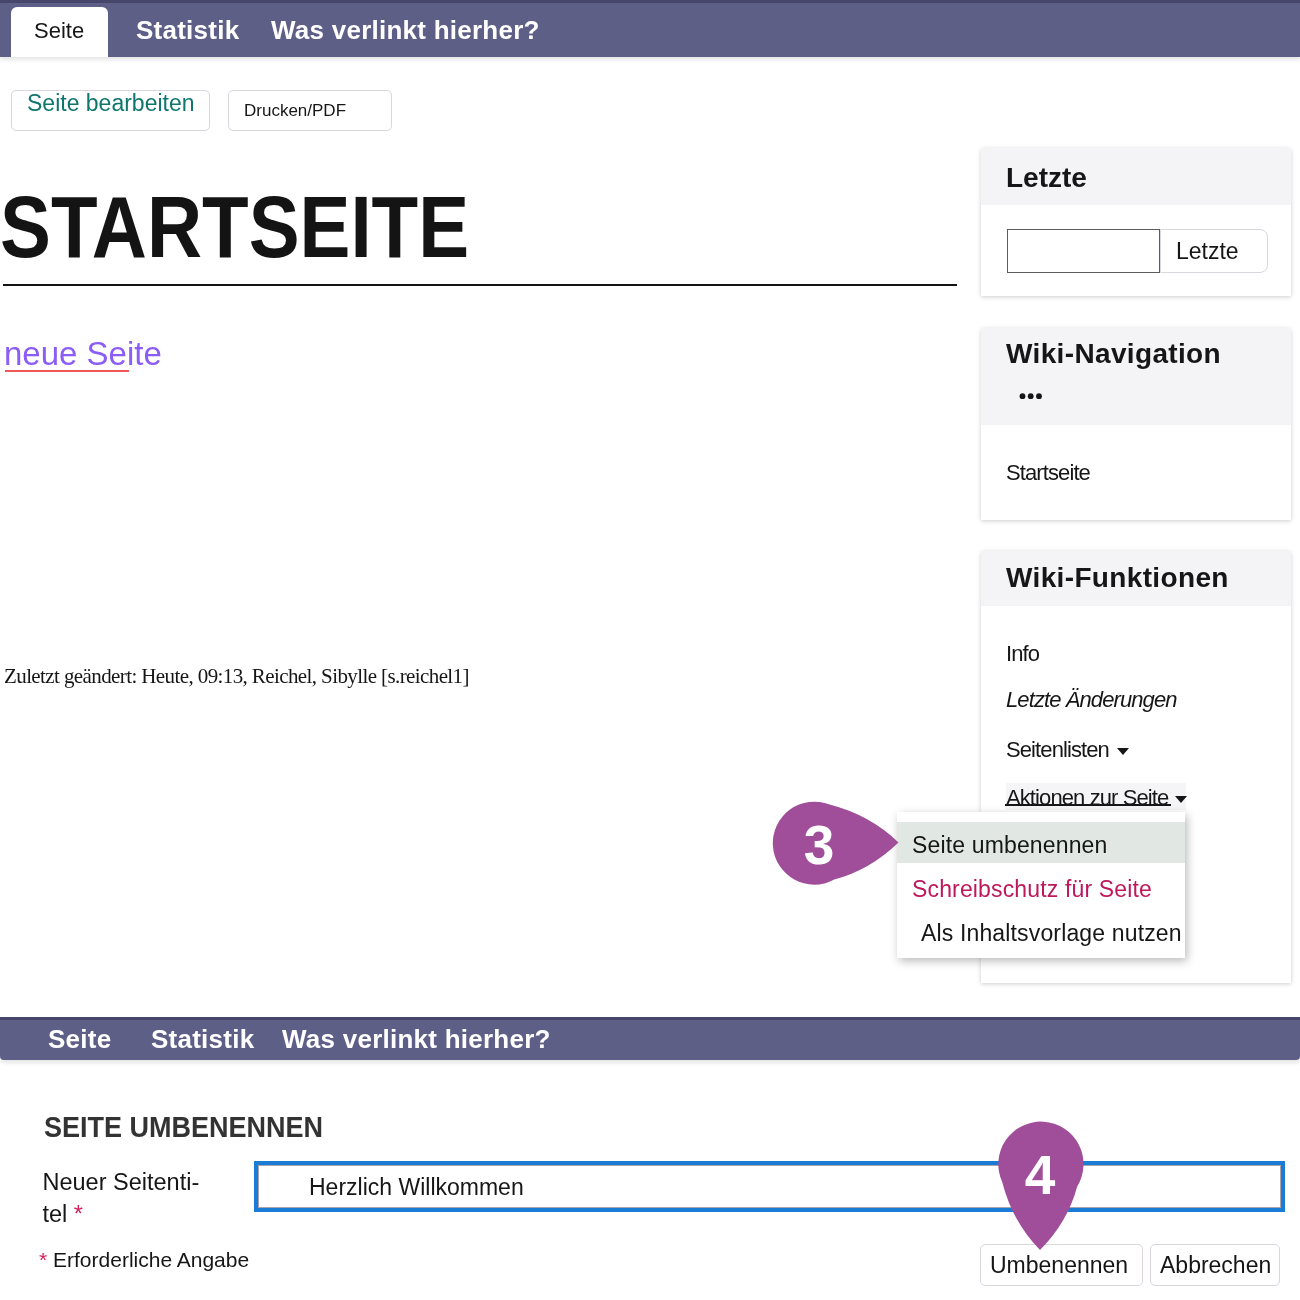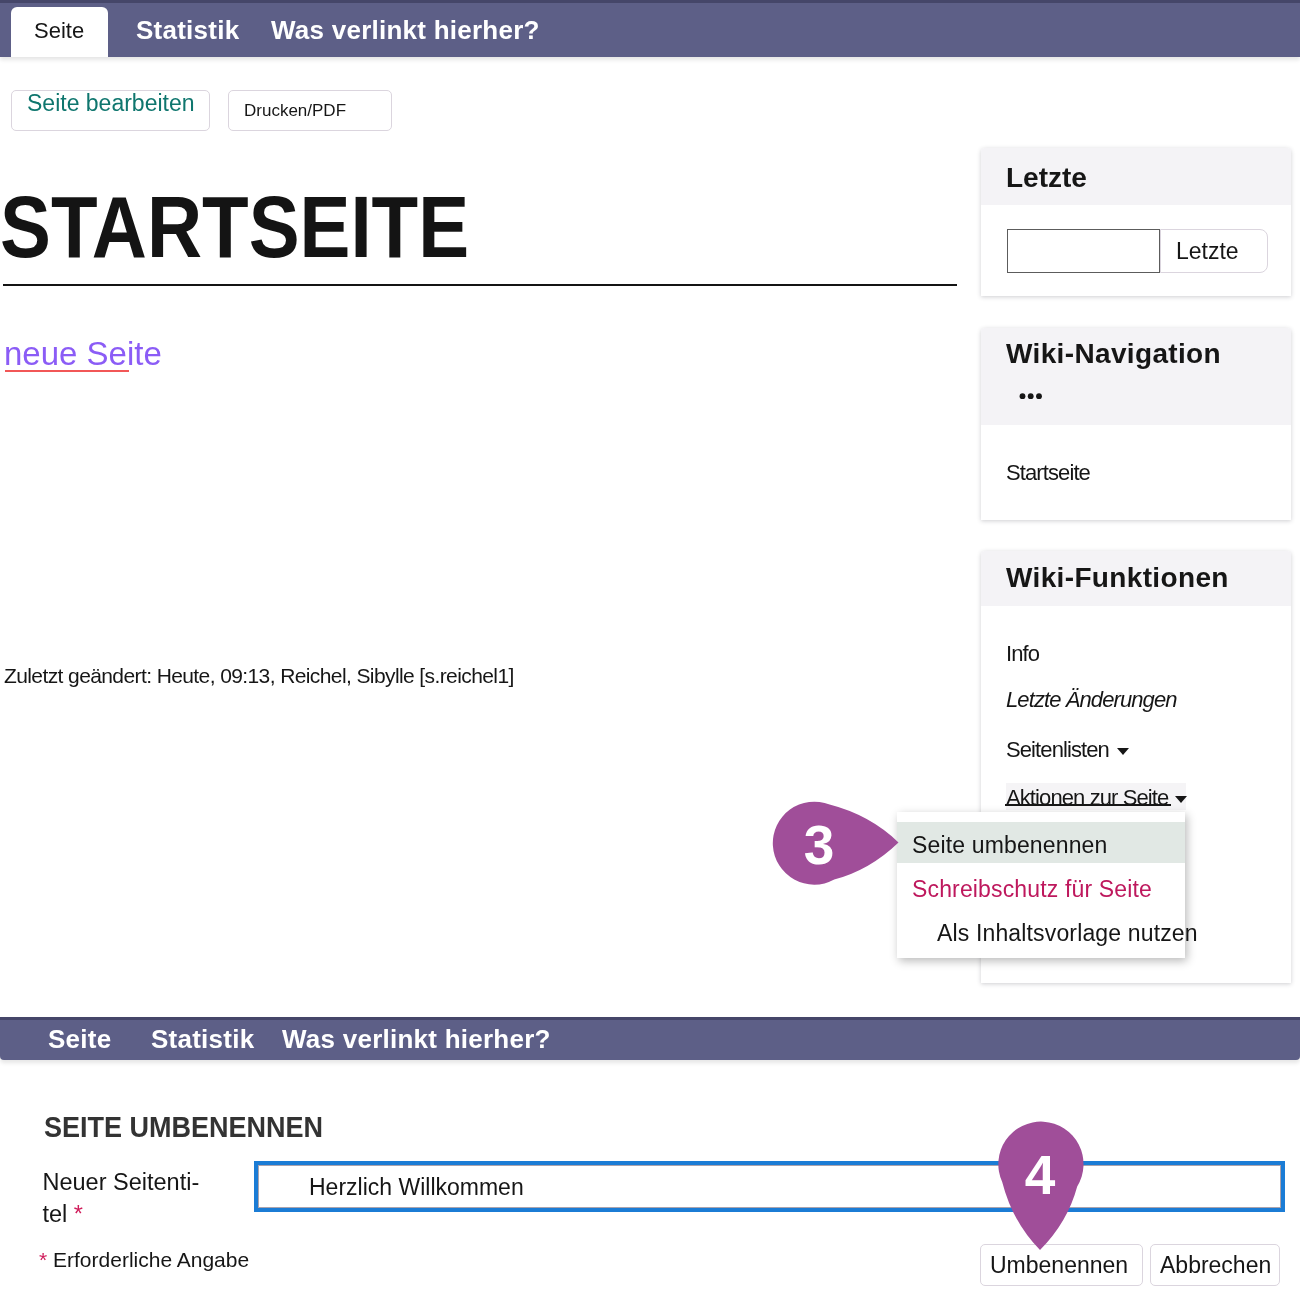--- a/index.html
+++ b/index.html
@@ -28,21 +28,21 @@
 <div id="b1" class="abs" style="left:27px; top:88px; font-size:23px; line-height:30px; color:#0f766e;">Seite bearbeiten</div>
 <div class="abs btn" style="left:228px; top:90px; width:164px; height:41px;"></div>
 <div id="b2" class="abs" style="left:244px; top:96px; font-size:17px; line-height:30px; color:#161616;">Drucken/PDF</div>
 
 <div id="h1" class="abs" style="left:0px; top:181.5px; font-size:87px; font-weight:700; color:#141414; transform:scaleX(0.877); transform-origin:0 0; line-height:90px;">STARTSEITE</div>
 <div class="abs" style="left:3px; top:284px; width:954px; height:1.5px; background:#141414;"></div>
 
 <div id="ns" class="abs" style="left:4px; top:337px; font-size:33px; line-height:34px; color:#8b5cf6;">neue Seite</div>
 <div class="abs" style="left:5px; top:370px; width:124px; height:1.6px; background:#f25757;"></div>
 
-<div id="zg" class="abs" style="left:4px; top:662px; font-size:21px; letter-spacing:-0.6px; line-height:28px; color:#161616;">Zuletzt geändert: Heute, 09:13, Reichel, Sibylle [s.reichel1]</div>
+<div id="zg" class="abs" style="left:4px; top:662px; font-size:21px; letter-spacing:-0.6px; line-height:28px; color:#161616;font-family:Liberation Serif, serif;">Zuletzt geändert: Heute, 09:13, Reichel, Sibylle [s.reichel1]</div>
 
 <div class="abs panel" style="left:981px; top:148px; height:148px;">
   <div class="phead" style="height:57px;"></div>
 </div>
 <div id="su" class="abs ptitle" style="left:1006px; top:161px; line-height:34px;">Letzte</div>
 <div class="abs" style="left:1006.5px; top:228.5px; width:153px; height:44px; background:#fff; border:1px solid #5c5c5c;"></div>
 <div class="abs btn" style="left:1159.5px; top:228.5px; width:108px; height:44px; border-radius:0 8px 8px 0;"></div>
 <div id="sb" class="abs" style="left:1176px; top:235.5px; font-size:23px; line-height:30px; color:#161616;">Letzte</div>
 
 <div class="abs panel" style="left:981px; top:328px; height:192px;">
@@ -63,21 +63,21 @@
 <div id="i1" class="abs pitem" style="left:1006px; top:640px; line-height:28px;">Info</div>
 <div id="i2" class="abs pitem" style="left:1006px; top:686px; line-height:28px;font-style:italic;">Letzte Änderungen</div>
 <div id="i3" class="abs pitem" style="left:1006px; top:736px; line-height:28px;">Seitenlisten <span class="car" style="margin-left:3px; margin-bottom:2px;"></span></div>
 <div class="abs" style="left:1005.5px; top:782.5px; width:180.5px; height:27.5px; background:#f5f4f6;"></div>
 <div id="i4" class="abs pitem" style="left:1006px; top:784px; line-height:28px;">Aktionen zur Seite <span class="car" style="margin-left:1px; margin-bottom:2px;"></span></div>
 <div class="abs" style="left:1005px; top:804.4px; width:165.5px; height:1.9px; background:#161616;"></div>
 
 <div class="abs" style="left:897px; top:812px; width:288px; height:146px; background:#fff; box-shadow:2px 3px 9px rgba(0,0,0,0.28); padding-top:10px;">
   <div style="height:41px; line-height:46px; background:#e1e8e4; font-size:23px; letter-spacing:0.15px; color:#161616; padding-left:15px;">Seite umbenennen</div>
   <div style="height:44px; line-height:52px; font-size:23px; letter-spacing:0.15px; color:#be185d; padding-left:15px;">Schreibschutz für Seite</div>
-  <div style="height:44px; line-height:52px; font-size:23px; letter-spacing:0.15px; color:#161616; padding-left:24px;margin-left:16px;">Als Inhaltsvorlage nutzen</div>
+  <div style="height:44px; line-height:52px; font-size:23px; letter-spacing:0.15px; color:#161616; padding-left:24px;">Als Inhaltsvorlage nutzen</div>
 </div>
 
 <svg class="abs" style="left:765px; top:795px;" width="140" height="95" viewBox="0 0 140 95">
   <path d="M 133.5 47.5 Q 105 20 64.6 9.6 A 41.5 41.5 0 1 0 69.2 84.6 Q 105 75 133.5 47.5 Z" fill="#a04e99"></path>
   <text x="54" y="69.2" font-family="Liberation Sans" font-size="55" font-weight="700" fill="#fff" text-anchor="middle">3</text>
 </svg>
 
 <div class="abs bar" style="left:0; top:1017px; height:43px; border-radius:0 0 4px 4px;"></div>
 <div id="bb1" class="abs wtab" style="left:48px; top:1024.5px; line-height:28px;">Seite</div>
 <div id="bb2" class="abs wtab" style="left:151px; top:1024.5px; line-height:28px;">Statistik</div>

